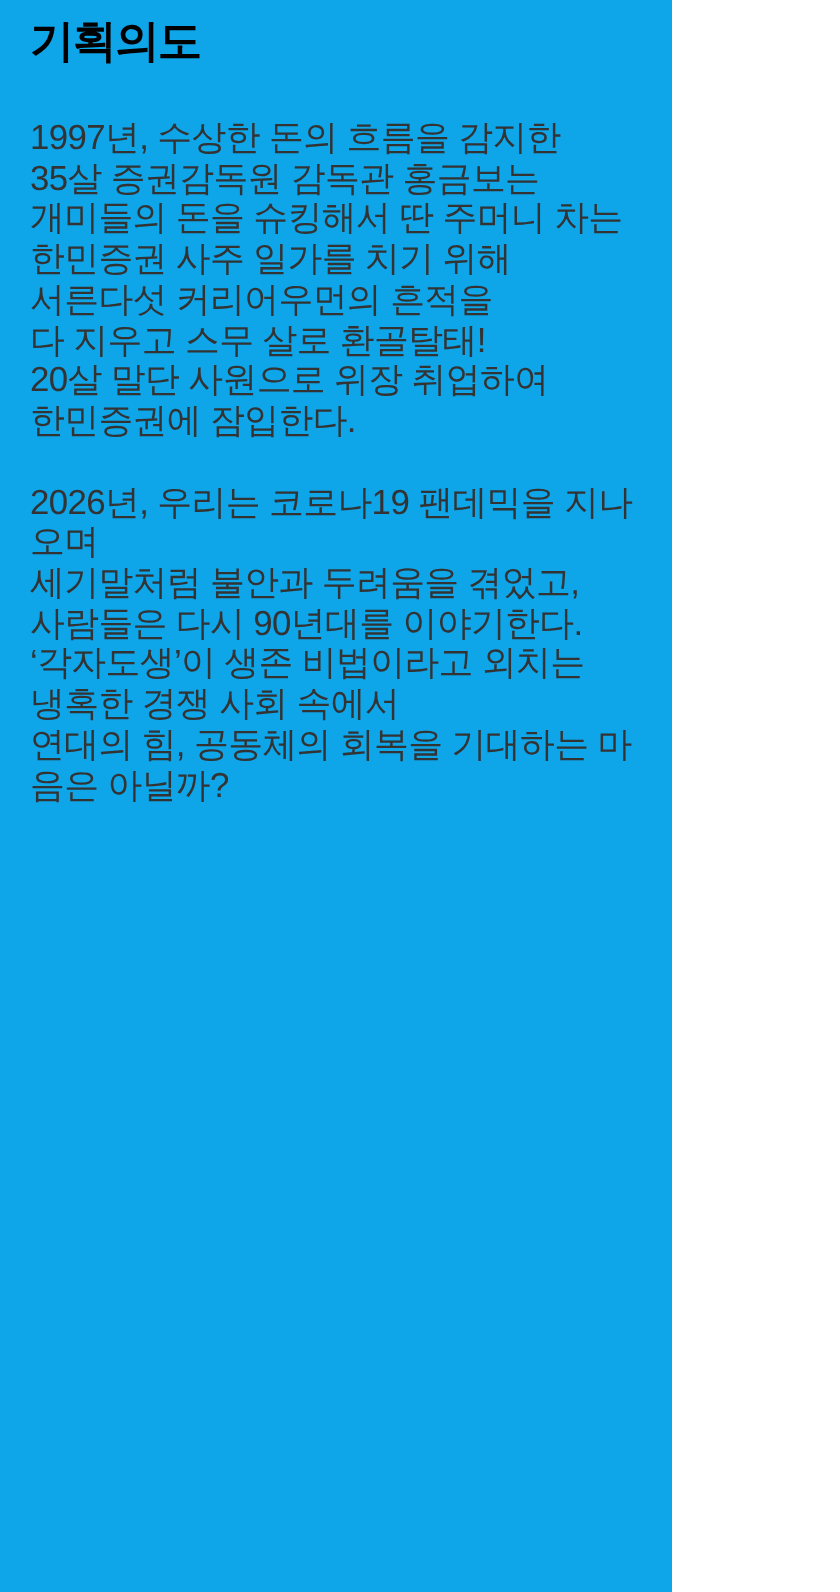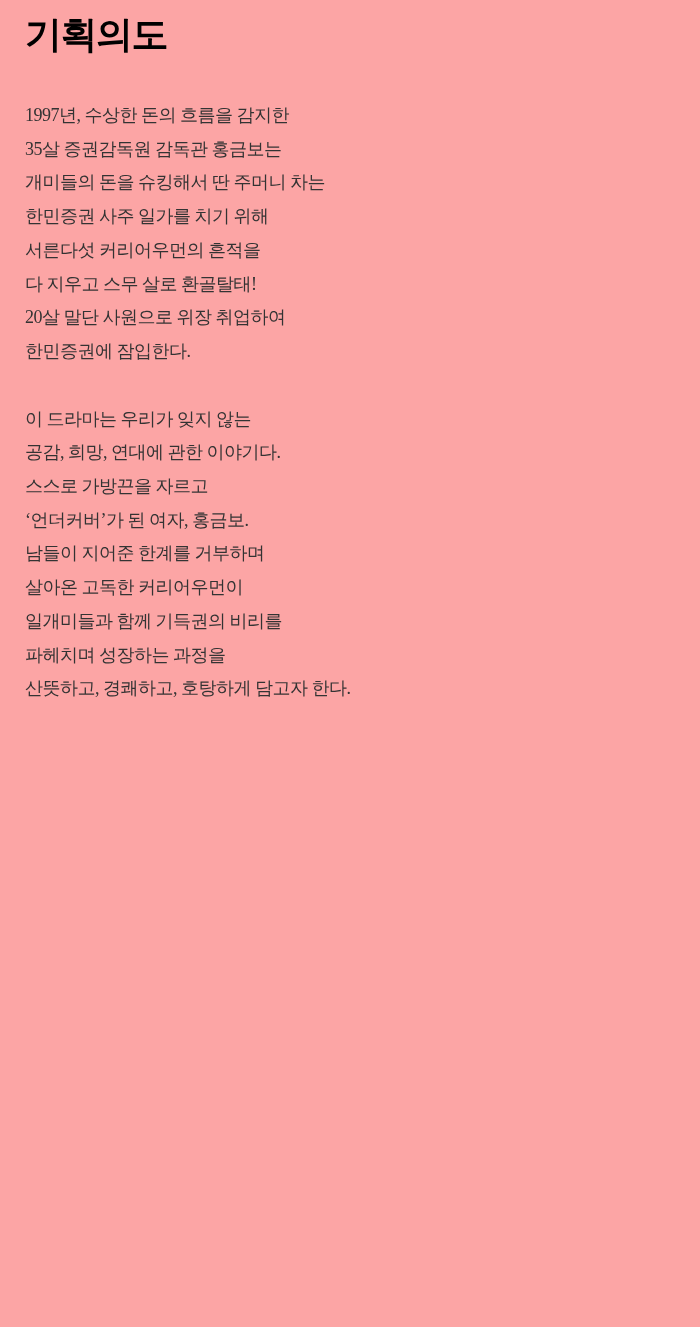--- a/index.html
+++ b/index.html
@@ -2,38 +2,37 @@
 <html lang="ko"><head>
 <meta charset="utf-8">
 <style>
   html, body {
     margin: 0;
     padding: 0;
     background: #ffffff;
     font-family: "Liberation Sans", "DejaVu Sans", sans-serif;
   }
   .doc {
-    width: 700px;
+    width: 560px;
     height: 1327px;
     box-sizing: border-box;
-    background: #fca5a5;
+    background: #0ea5e9;
     padding: 12px 28px 0 25px;
     overflow: hidden;
-    font-family: Liberation Serif, serif;
   }
   .page-title {
     font-size: 37px;
     line-height: 46px;
     font-weight: 800;
     color: #000000;
     letter-spacing: -1.5px;
     margin: 0 0 41px 0;
   }
   .para {
-    font-size: 18px;
+    font-size: 29px;
     line-height: 33.7px;
     font-weight: 400;
     color: #333333;
     letter-spacing: -0.5px;
     margin: 0 0 34px 0;
     white-space: pre-line;
   }
   .para:last-child { margin-bottom: 0; }
 </style>
 </head>
@@ -43,23 +42,20 @@
   <h1 class="page-title">기획의도</h1>
   <div id="paragraphs">
       <p class="para">1997년, 수상한 돈의 흐름을 감지한
 35살 증권감독원 감독관 홍금보는
 개미들의 돈을 슈킹해서 딴 주머니 차는
 한민증권 사주 일가를 치기 위해
 서른다섯 커리어우먼의 흔적을
 다 지우고 스무 살로 환골탈태!
 20살 말단 사원으로 위장 취업하여
 한민증권에 잠입한다.</p>
-      <p class="para">이 드라마는 우리가 잊지 않는
-공감, 희망, 연대에 관한 이야기다.
-스스로 가방끈을 자르고
-‘언더커버’가 된 여자, 홍금보.
-남들이 지어준 한계를 거부하며
-살아온 고독한 커리어우먼이
-일개미들과 함께 기득권의 비리를
-파헤치며 성장하는 과정을
-산뜻하고, 경쾌하고, 호탕하게 담고자 한다.</p>
+      <p class="para">2026년, 우리는 코로나19 팬데믹을 지나오며
+세기말처럼 불안과 두려움을 겪었고,
+사람들은 다시 90년대를 이야기한다.
+‘각자도생’이 생존 비법이라고 외치는
+냉혹한 경쟁 사회 속에서
+연대의 힘, 공동체의 회복을 기대하는 마음은 아닐까?</p>
     </div>
 </div>
 
 </body></html>

